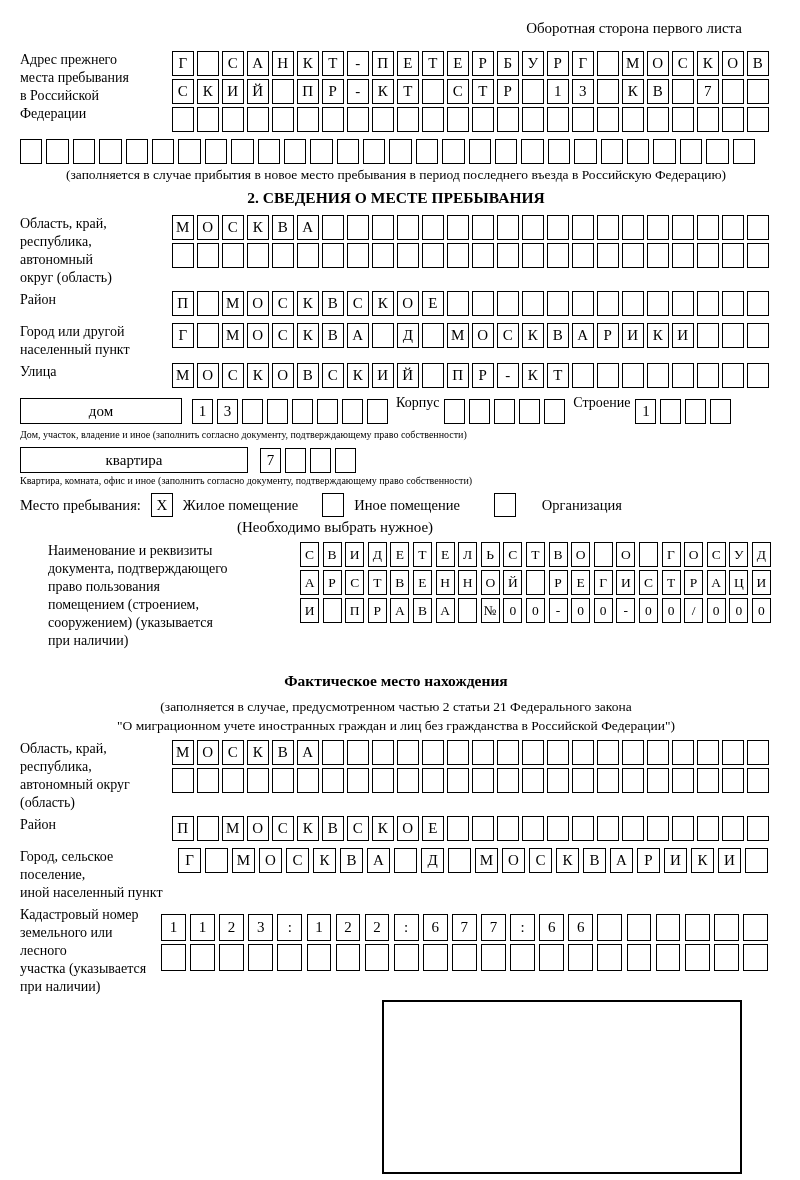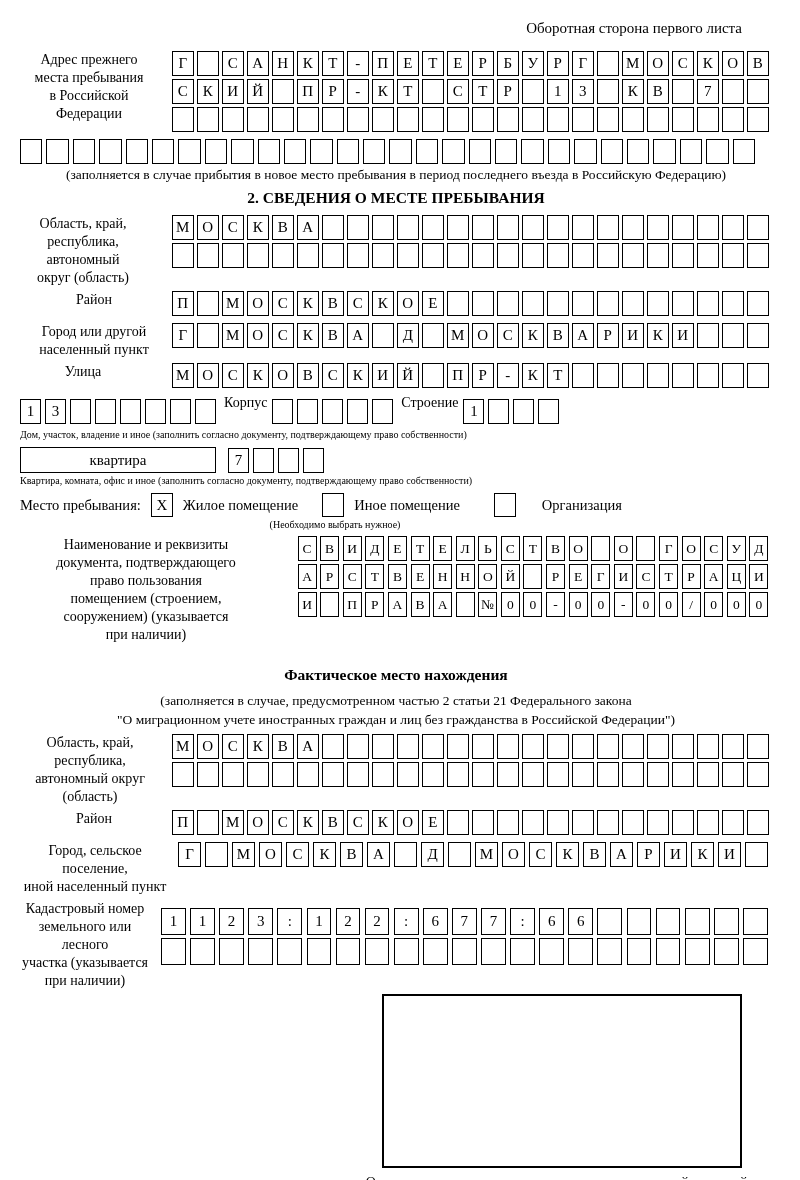--- a/index.html
+++ b/index.html
@@ -12,42 +12,42 @@
   
   .boxrow { display:flex; margin-bottom:3px; }
   .cbox { display:inline-flex; align-items:center; justify-content:center;
           width:21.5px; height:25px; border:1.6px solid #000; margin-right:3.5px;
           font-size:15px; flex:none; background:#fff; }
   .w28 .cbox { width:22.4px; margin-right:4px; }
   .sm  .cbox { width:19px;  margin-right:3.6px; font-size:13.5px; }
   .lg  .cbox { width:24.8px; height:27px; margin-right:4.3px; }
   .md22 .cbox { width:23px; margin-right:4px; }
 
-  .fblock { display:flex; margin-bottom:4px;text-align:center; }
+  .fblock { display:flex; margin-bottom:4px; }
   .flabel { font-size:14px; line-height:18px; white-space:pre-line; flex:none; }
   .rows-right { margin-left:auto; }
 
   .note-center { text-align:center; font-size:13.5px; margin:2px 0 6px 0; }
   .sec-title { text-align:center; font-weight:bold; font-size:15.5px; margin:4px 0 8px 0; }
 
   
   .inline-row { display:flex; align-items:center; margin-bottom:2px; }
   .named-box { display:flex; align-items:center; justify-content:center;
                height:26px; border:1.8px solid #000; font-size:15px; flex:none; }
   .housebox { width:162px; margin-right:10px; }
-  .aptbox { width:196px; margin-right:12px; }
+  .aptbox { width:228px; margin-right:12px; }
   .inline-row .cbox { width:21px; margin-right:4px; }
   .inline-lbl { font-size:14px; margin:0 5px 16px 4px; flex:none; }
   .caption { font-size:10px; margin:1px 0 7px 0; }
 
   .stay-row { display:flex; align-items:center; font-size:14.5px; margin-top:4px; }
   .stay-row .cbox { width:22px; height:24px; margin:0 10px 0 10px; }
-  .stay-note { font-size:10px; text-align:center; width:330px; margin:2px 0 6px 150px; }
-
-  .doc-block { margin-bottom:2px; }
+  .stay-note { font-size:15px; text-align:center; width:330px; margin:2px 0 6px 150px; }
+
+  .doc-block { margin-bottom:2px;margin-left:28px; }
   .doc-label { width:252px; }
 
   .s3-note { text-align:center; font-size:13.5px; line-height:17px; margin:0 0 6px 0; }
 
   .stamp-box { width:360px; height:174px; border:2px solid #000; margin:4px 0 6px 362px; }
   .stamp-caption { width:400px; margin-left:342px; text-align:center; font-size:14px; line-height:17px; }
 </style>
 </head>
 <body>
 
@@ -321,20 +321,21 @@
         <span class="cbox"></span>
         <span class="cbox"></span>
         <span class="cbox"></span>
         <span class="cbox"></span>
         <span class="cbox"></span>
         <span class="cbox"></span>
       </div>
   </div>
 
   <div class="inline-row">
+    <div class="named-box housebox">дом</div>
     <div class="boxrow" style="margin-bottom:0;">
         <span class="cbox">1</span>
         <span class="cbox">3</span>
         <span class="cbox"></span>
         <span class="cbox"></span>
         <span class="cbox"></span>
         <span class="cbox"></span>
         <span class="cbox"></span>
         <span class="cbox"></span>
       </div>

